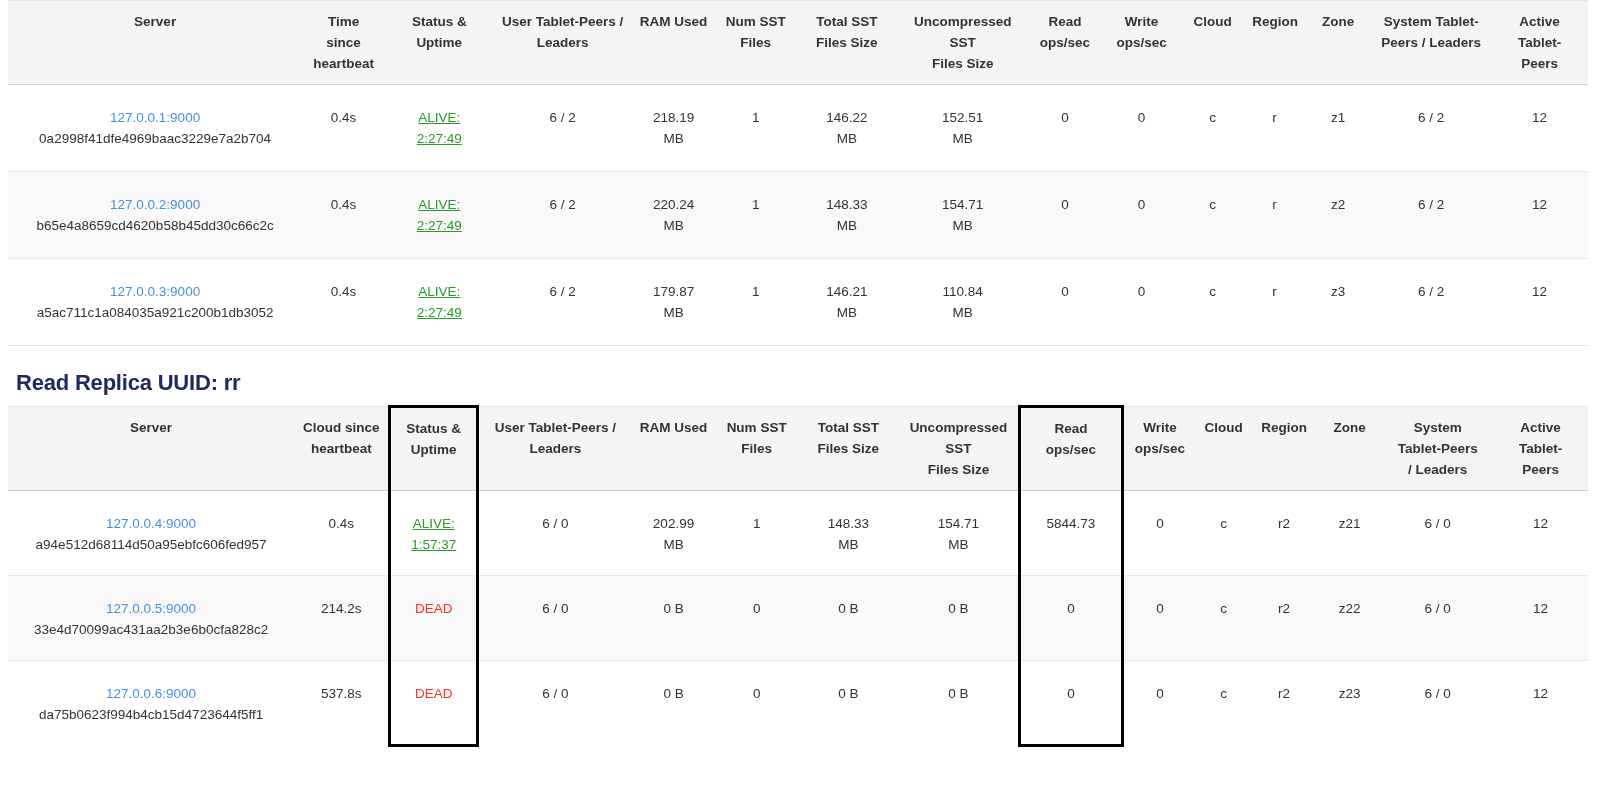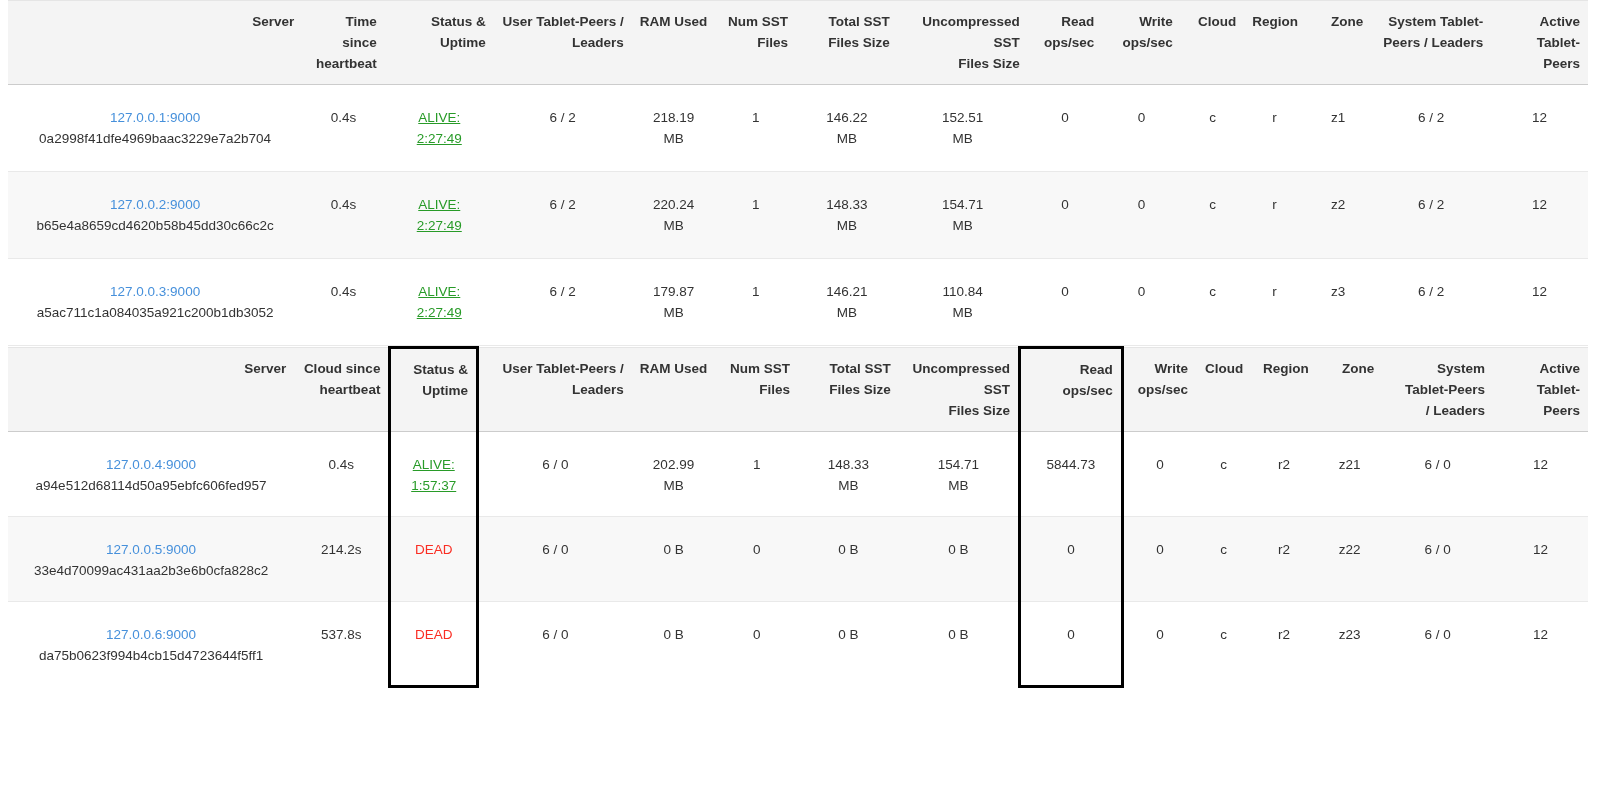--- a/index.html
+++ b/index.html
@@ -20,21 +20,21 @@
     font-size:22px; font-weight:bold;
     margin:8px 0 9px 8px; letter-spacing:-0.2px;
   }
   section.table-1 h1.section-title{margin-top:24px;}
   table{
     border-collapse:collapse; table-layout:fixed;
     width:1580px; font-size:13.5px; line-height:21px;
   }
   thead th{
     background:var(--header-bg);
-    text-align:right; vertical-align:top;
+    text-align:center; vertical-align:top;
     font-weight:bold; padding:10px 8px;
     border-top:1px solid var(--border-light);
     border-bottom:1px solid var(--border-mid);
     white-space:pre-line;
   }
   tbody td{
     vertical-align:top; text-align:center;
     padding:22px 8px 10px 8px;
     border-bottom:1px solid #e9e9e9;
     white-space:pre-line;
@@ -168,20 +168,21 @@
             <td>r</td>
             <td>z3</td>
             <td>6 / 2</td>
             <td>12</td>
           </tr>
         </tbody>
     </table>
   </section>
 
   <section class="table-1">
+    <h1 class="section-title">Read Replica UUID: rr</h1>
     <table>
       <colgroup>
           <col style="width: 284px;">
           <col style="width: 95px;">
           <col style="width: 87px;">
           <col style="width: 153px;">
           <col style="width: 83px;">
           <col style="width: 82px;">
           <col style="width: 100px;">
           <col style="width: 120px;">

